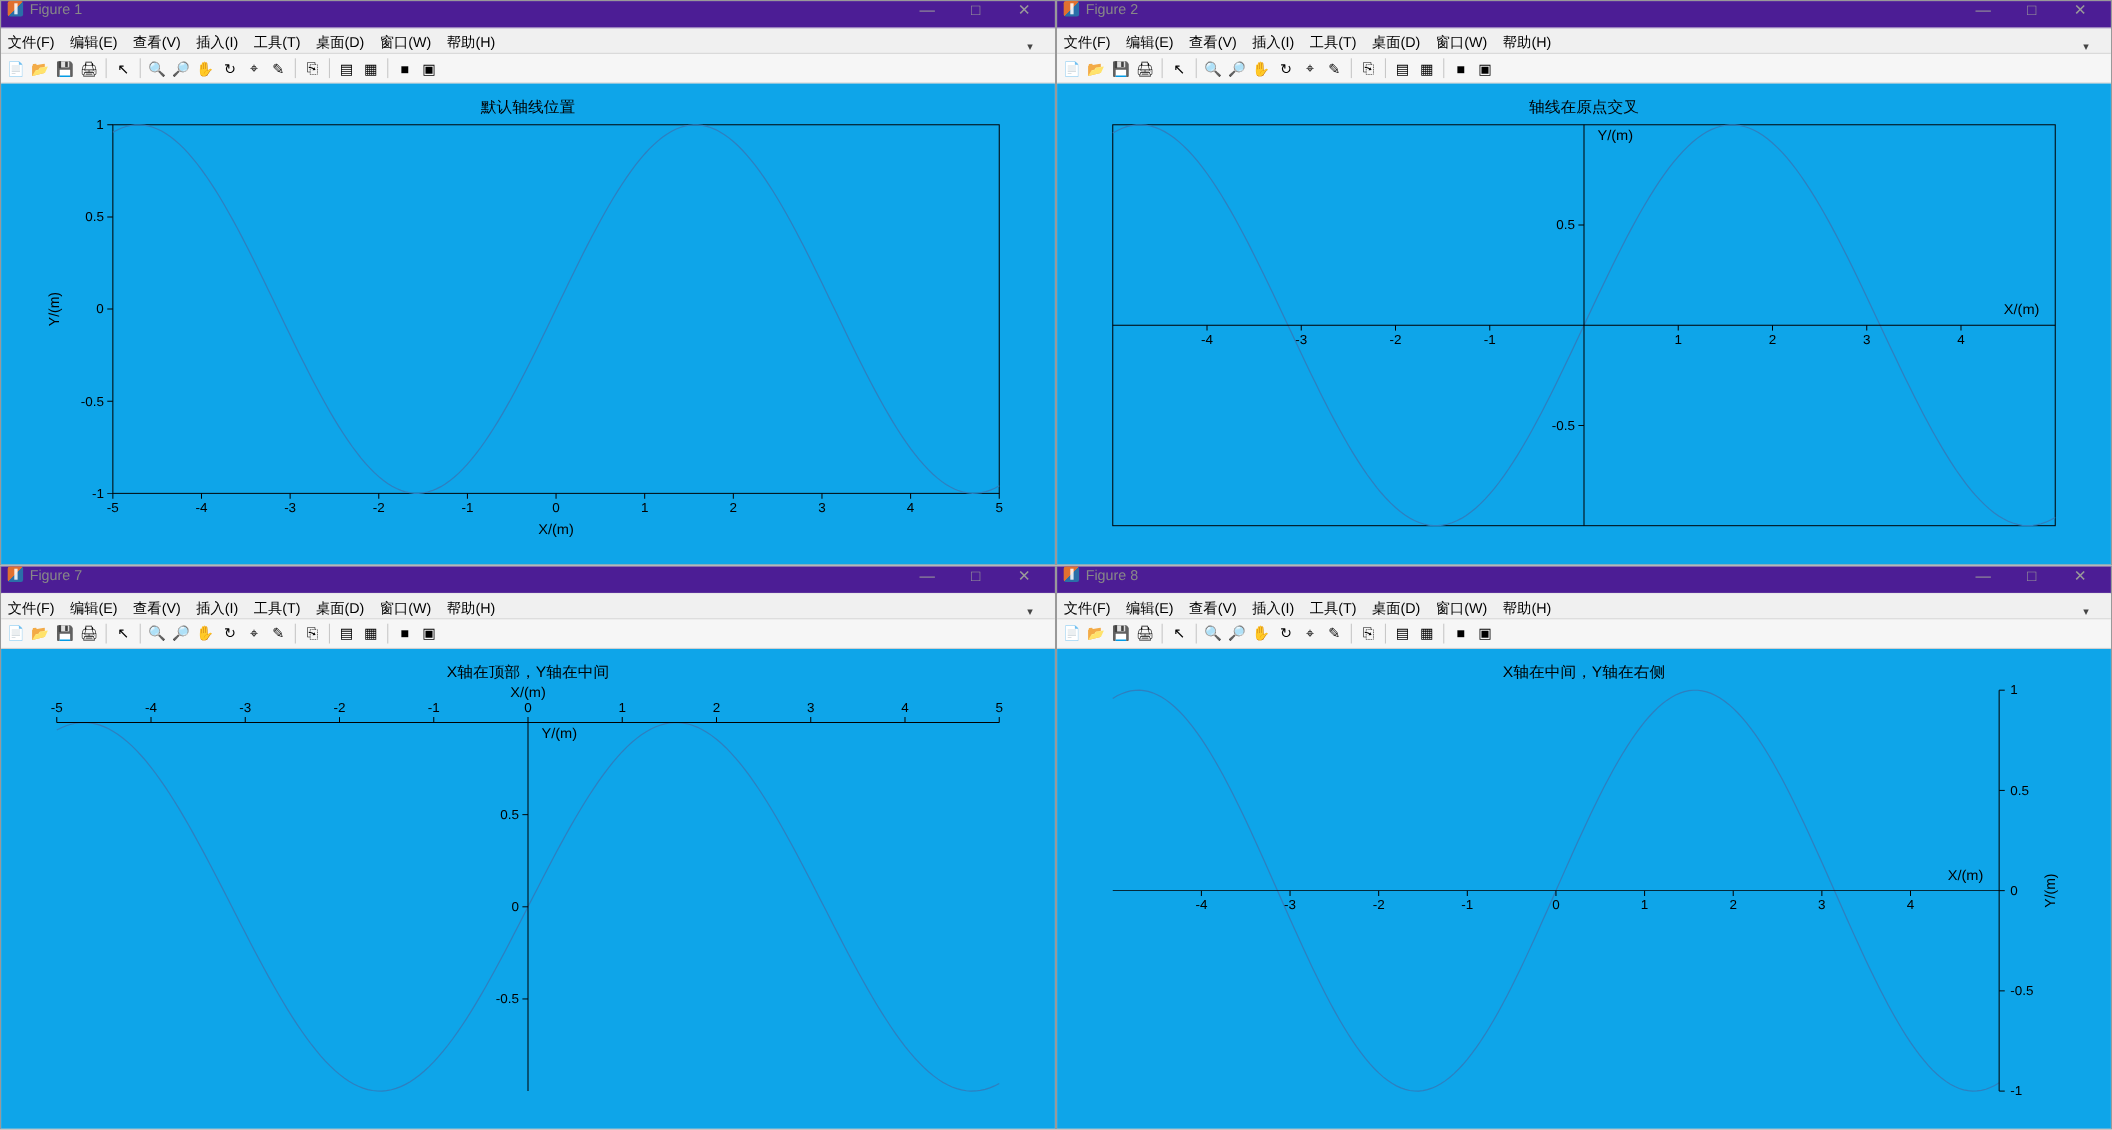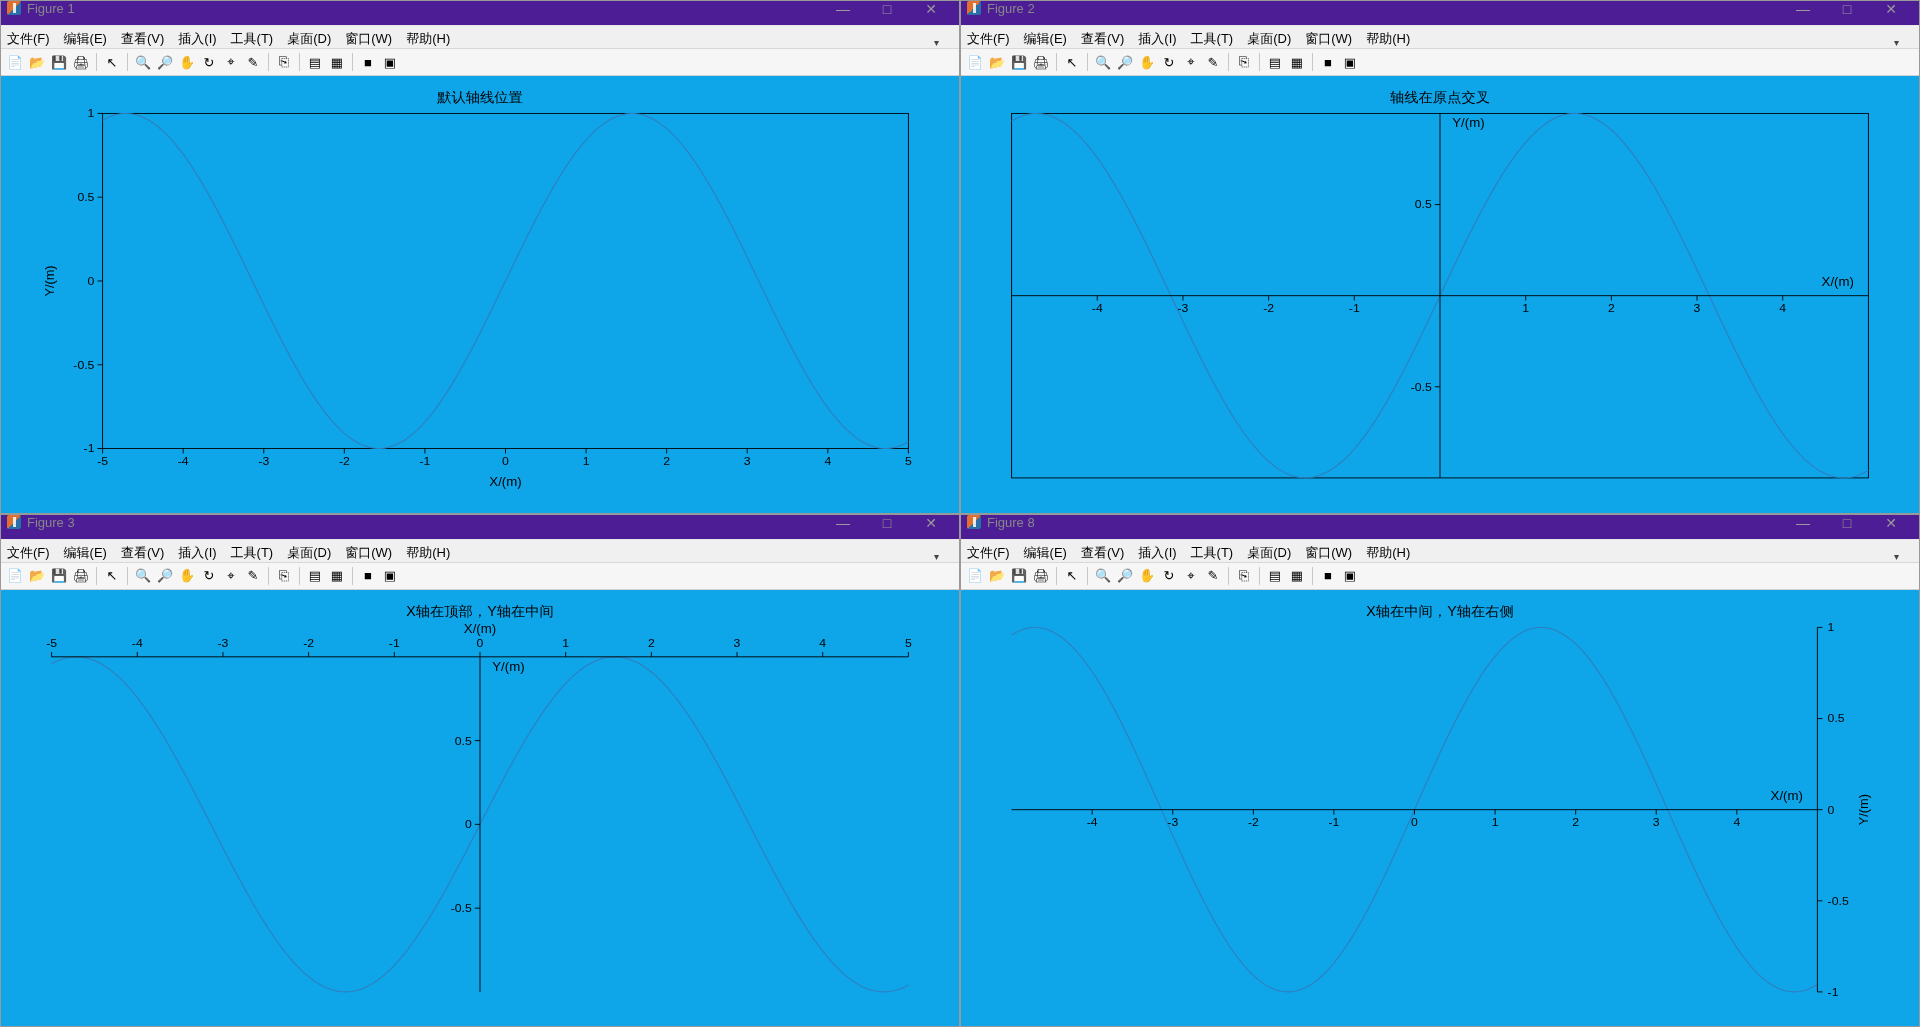--- a/index.html
+++ b/index.html
@@ -243,21 +243,21 @@
               <text x="442" y="125" text-anchor="end">0.5</text>
             </g>
             <text class="axlabel" x="462" y="42" text-anchor="start">Y/(m)</text>
           </svg>
         </div>
       </div>
     </div>
     <div class="figwin">
       <div class="titlebar">
         <span class="ico"></span>
-        <span>Figure 3</span>
+        <span>Figure 7</span>
         <span class="spacer"></span>
         <span class="winbtn">—</span>
         <span class="winbtn">□</span>
         <span class="winbtn">✕</span>
       </div>
       <div class="menubar">
         <span>文件(F)</span>
         <span>编辑(E)</span>
         <span>查看(V)</span>
         <span>插入(I)</span>

